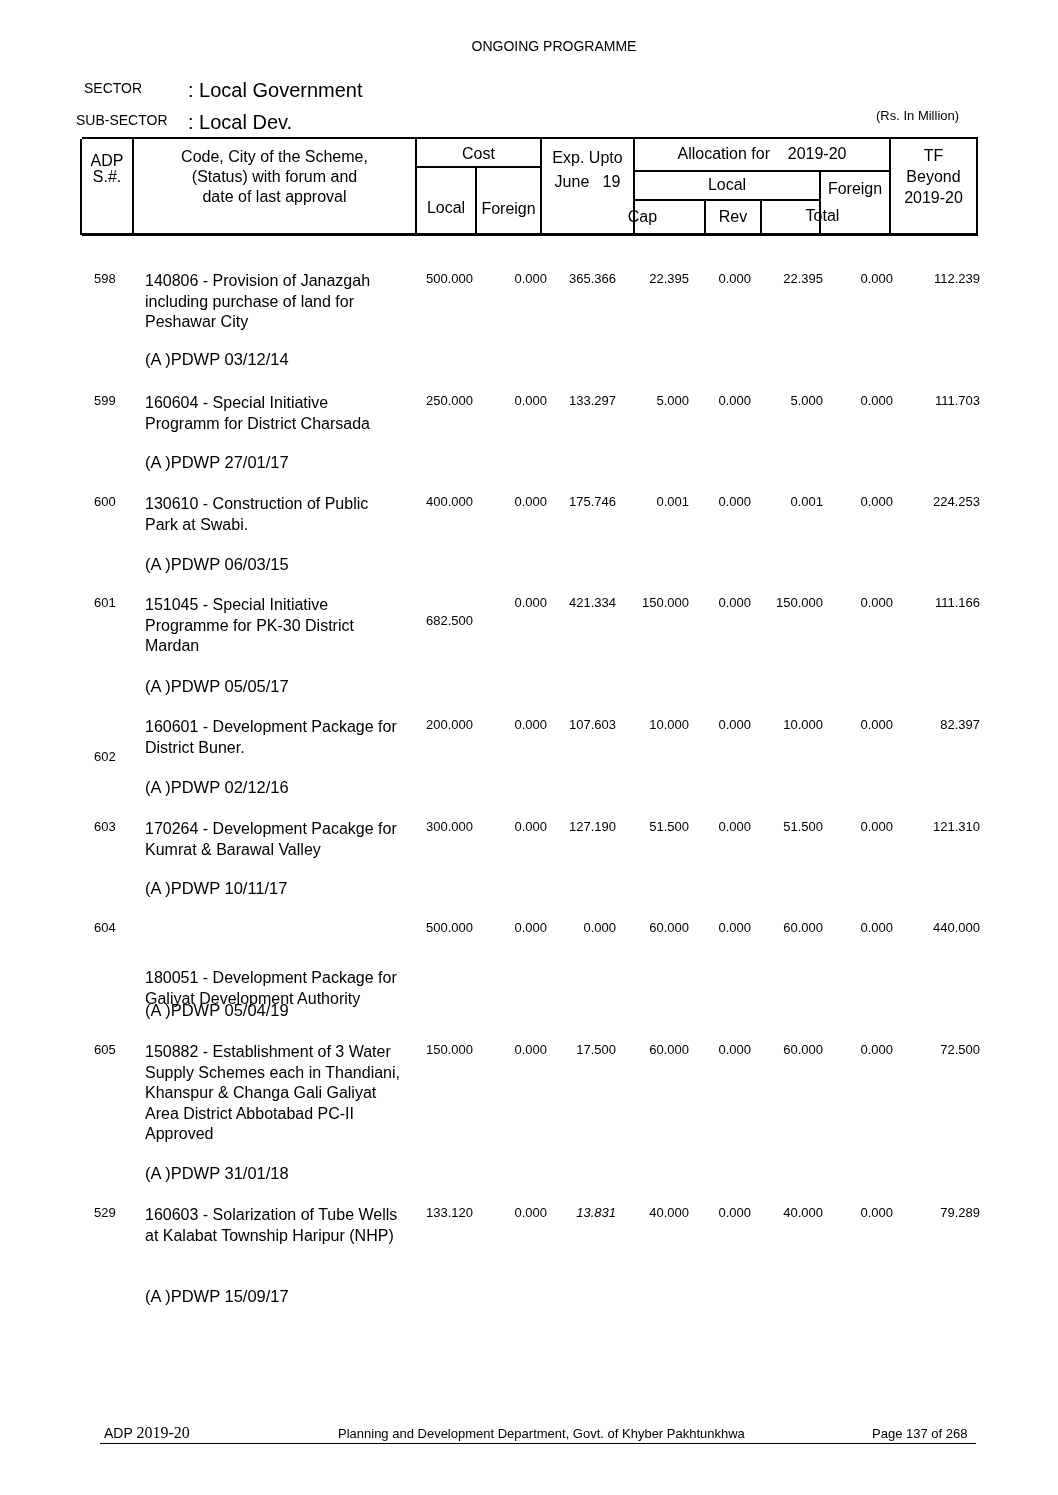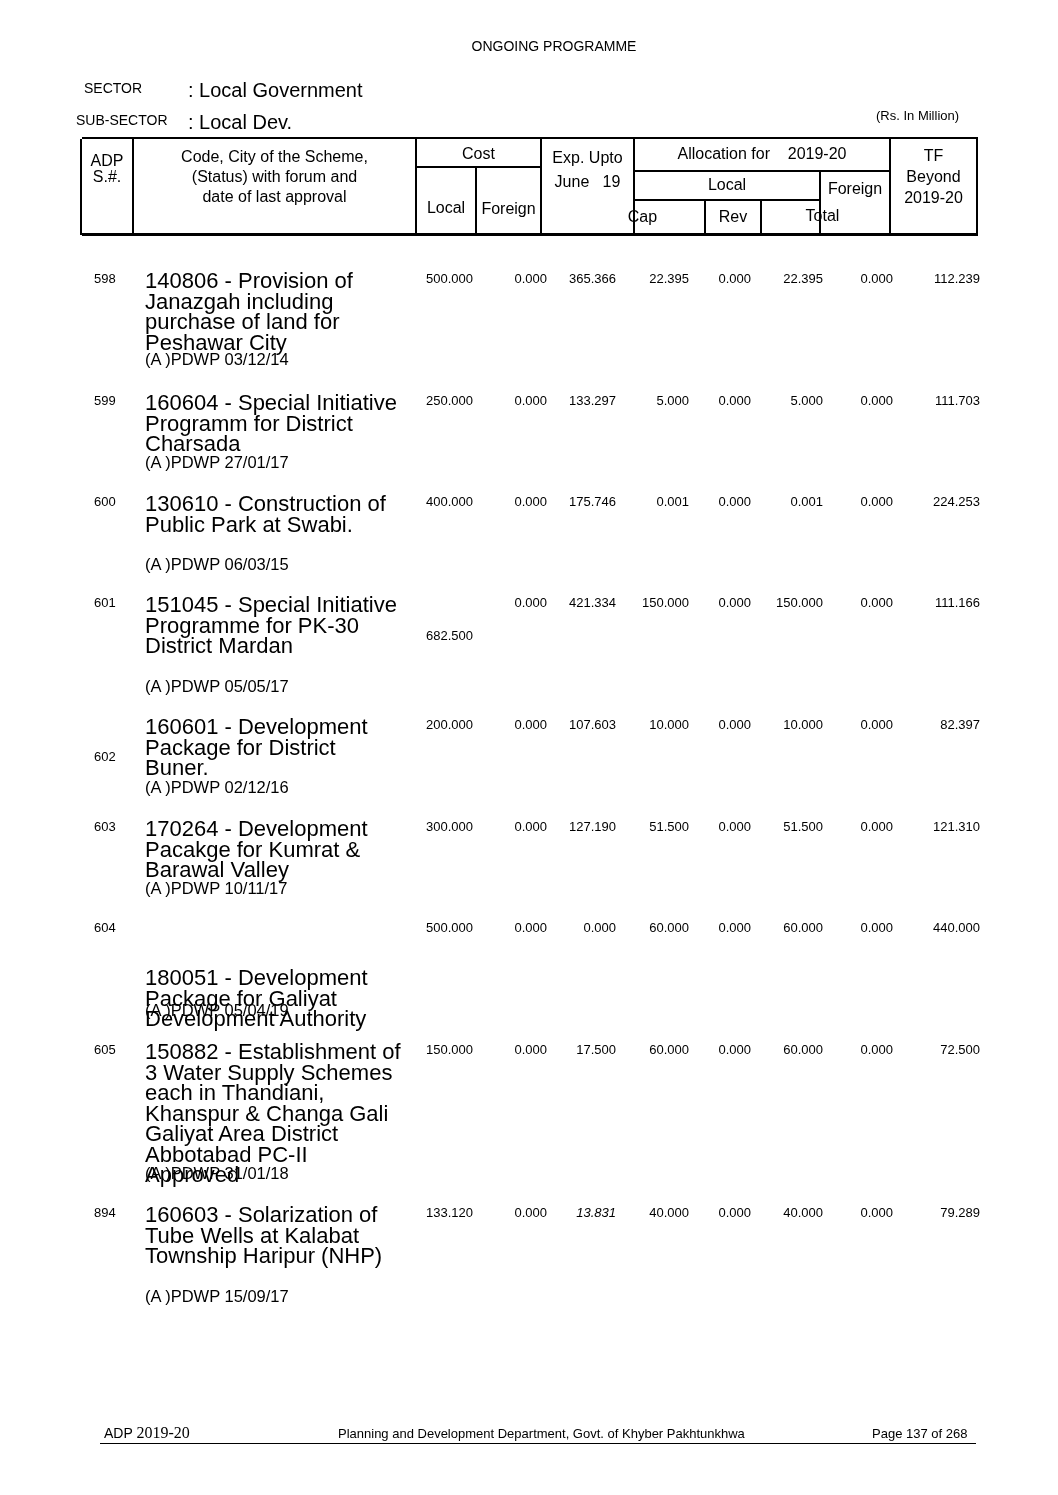--- a/index.html
+++ b/index.html
@@ -10,21 +10,21 @@
   .val { font-size: 20px; }
   .unit { font-size: 13px; }
   
   .hdr { position: absolute; left: 82px; top: 137px; width: 896px; height: 99px; border-top: 2px solid #000; border-bottom: 3px solid #000; box-sizing: border-box; }
   .vl { position: absolute; background: #000; width: 2px; }
   .hl { position: absolute; background: #000; height: 2px; }
   .hc { position: absolute; font-size: 16px; text-align: center; line-height: 20px; }
   
   .num { position: absolute; font-size: 13px; text-align: right; }
   .sn { position: absolute; font-size: 13px; left: 94px; }
-  .name { position: absolute; left: 145px; width: 260px; font-size: 22px; line-height: 20.5px; }
+  .name { position: absolute; left: 145px; width: 260px; font-size: 16px; line-height: 20.5px; }
   .appr { position: absolute; left: 145px; font-size: 16.5px; }
   .footer { position: absolute; top: 1424px; font-size: 14px; }
   .fline { position: absolute; left: 100px; top: 1443px; width: 876px; height: 1px; background: #000; }
 </style>
 </head>
 <body>
 
 <div class="abs title">ONGOING PROGRAMME</div>
 
 <div class="abs lbl" style="left:84px; top:80px;">SECTOR</div>
@@ -113,21 +113,21 @@
     <div class="num" style="top:494px; left:700px; width:51px;">0.000</div>
     <div class="num" style="top:494px; left:760px; width:63px;">0.001</div>
     <div class="num" style="top:494px; left:830px; width:63px;">0.000</div>
     <div class="num" style="top:494px; left:900px; width:80px;">224.253</div>
   </div>
 
   <div>
     <div class="sn" style="top:595px;">601</div>
     <div class="name" style="top:595px;">151045 - Special Initiative Programme for PK-30 District Mardan</div>
     <div class="appr" style="top:677px;">(A )PDWP  05/05/17</div>
-    <div class="num" style="top:628px; left:410px; width:63px;text-align:right;">682.500</div>
+    <div class="num" style="top:613px; left:410px; width:63px;text-align:right;">682.500</div>
     <div class="num" style="top:595px; left:480px; width:67px;">0.000</div>
     <div class="num" style="top:595px; left:550px; width:66px;">421.334</div>
     <div class="num" style="top:595px; left:630px; width:59px;">150.000</div>
     <div class="num" style="top:595px; left:700px; width:51px;">0.000</div>
     <div class="num" style="top:595px; left:760px; width:63px;">150.000</div>
     <div class="num" style="top:595px; left:830px; width:63px;">0.000</div>
     <div class="num" style="top:595px; left:900px; width:80px;">111.166</div>
   </div>
 
   <div>
@@ -180,21 +180,21 @@
     <div class="num" style="top:1042px; left:480px; width:67px;">0.000</div>
     <div class="num" style="top:1042px; left:550px; width:66px;">17.500</div>
     <div class="num" style="top:1042px; left:630px; width:59px;">60.000</div>
     <div class="num" style="top:1042px; left:700px; width:51px;">0.000</div>
     <div class="num" style="top:1042px; left:760px; width:63px;">60.000</div>
     <div class="num" style="top:1042px; left:830px; width:63px;">0.000</div>
     <div class="num" style="top:1042px; left:900px; width:80px;">72.500</div>
   </div>
 
   <div>
-    <div class="sn" style="top:1205px;">894</div>
+    <div class="sn" style="top:1205px;">529</div>
     <div class="name" style="top:1205px;">160603 - Solarization of Tube Wells at Kalabat Township Haripur (NHP)</div>
     <div class="appr" style="top:1287px;">(A )PDWP  15/09/17</div>
     <div class="num" style="top:1205px; left:410px; width:63px;">133.120</div>
     <div class="num" style="top:1205px; left:480px; width:67px;">0.000</div>
     <div class="num" style="top:1205px; left:550px; width:66px;font-style:italic;">13.831</div>
     <div class="num" style="top:1205px; left:630px; width:59px;">40.000</div>
     <div class="num" style="top:1205px; left:700px; width:51px;">0.000</div>
     <div class="num" style="top:1205px; left:760px; width:63px;">40.000</div>
     <div class="num" style="top:1205px; left:830px; width:63px;">0.000</div>
     <div class="num" style="top:1205px; left:900px; width:80px;">79.289</div>

